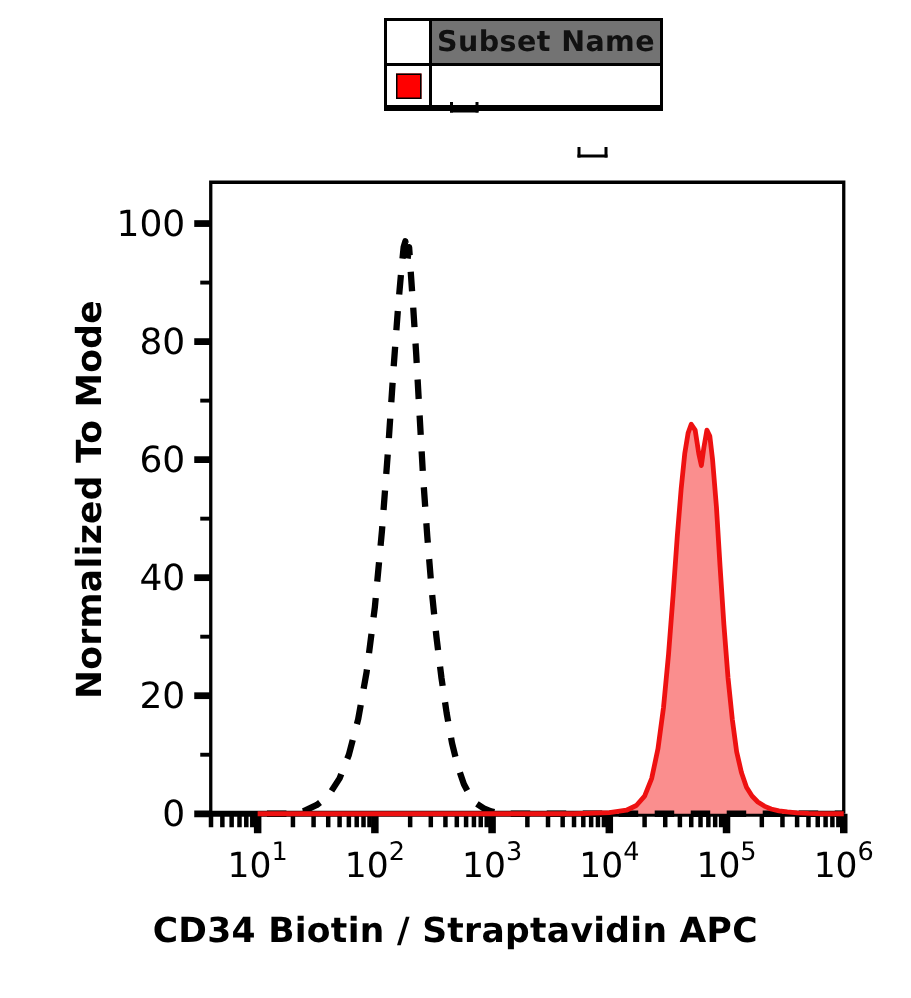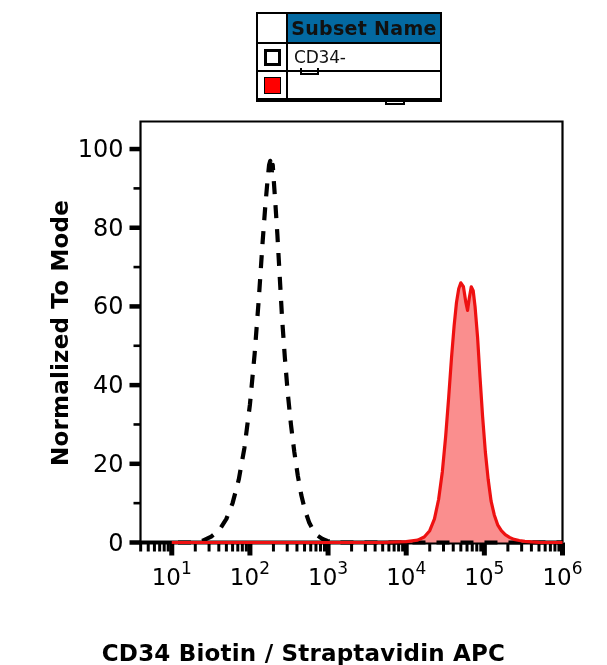--- a/index.html
+++ b/index.html
@@ -52,21 +52,21 @@
     box-sizing: border-box;
   }
   .legend-label-cell {
     flex: 1;
     padding: 1px 0 1px 6px;
     display: flex;
     align-items: center;
     box-sizing: border-box;
   }
   #legend-header {
-    background: #0369a1;
+    background: #737373;
     height: 30px;
   }
   #legend-header .legend-swatch-cell {
     background: #ffffff;
   }
   #legend-header .legend-label-cell {
     justify-content: center;
     padding-left: 0;
   }
   .legend-header-text {
@@ -123,21 +123,21 @@
     top: 0;
   }
 
   .axis-title {
     position: absolute;
     font-weight: bold;
     color: #000000;
   }
   #x-axis-title {
     left: 0;
-    top: 640px;
+    top: 608px;
     width: 607px;
     text-align: center;
     font-size: 23px;
     letter-spacing: 0.2px;
   }
   #y-axis-title {
     left: -130px;
     top: 320px;
     width: 380px;
     text-align: center;
@@ -154,28 +154,20 @@
 
   <div id="legend">
 
     <div class="legend-row" id="legend-header">
       <div class="legend-swatch-cell"></div>
       <div class="legend-label-cell">
         <span class="legend-header-text">Subset Name</span>
       </div>
     </div>
 
-    <div class="legend-row legend-row-data">
-      <div class="legend-swatch-cell">
-        <span class="swatch-box swatch-open"></span>
-      </div>
-      <div class="legend-label-cell">
-        <span class="legend-item-text">CD34-</span>
-      </div>
-    </div>
 
     <div class="legend-row legend-row-data">
       <div class="legend-swatch-cell">
         <span class="swatch-box swatch-filled" id="swatch-red" style="background: rgb(255, 0, 0);"></span>
       </div>
     </div>
 
     <div class="notch" id="notch-1"></div>
     <div class="notch" id="notch-2"></div>
   </div>

